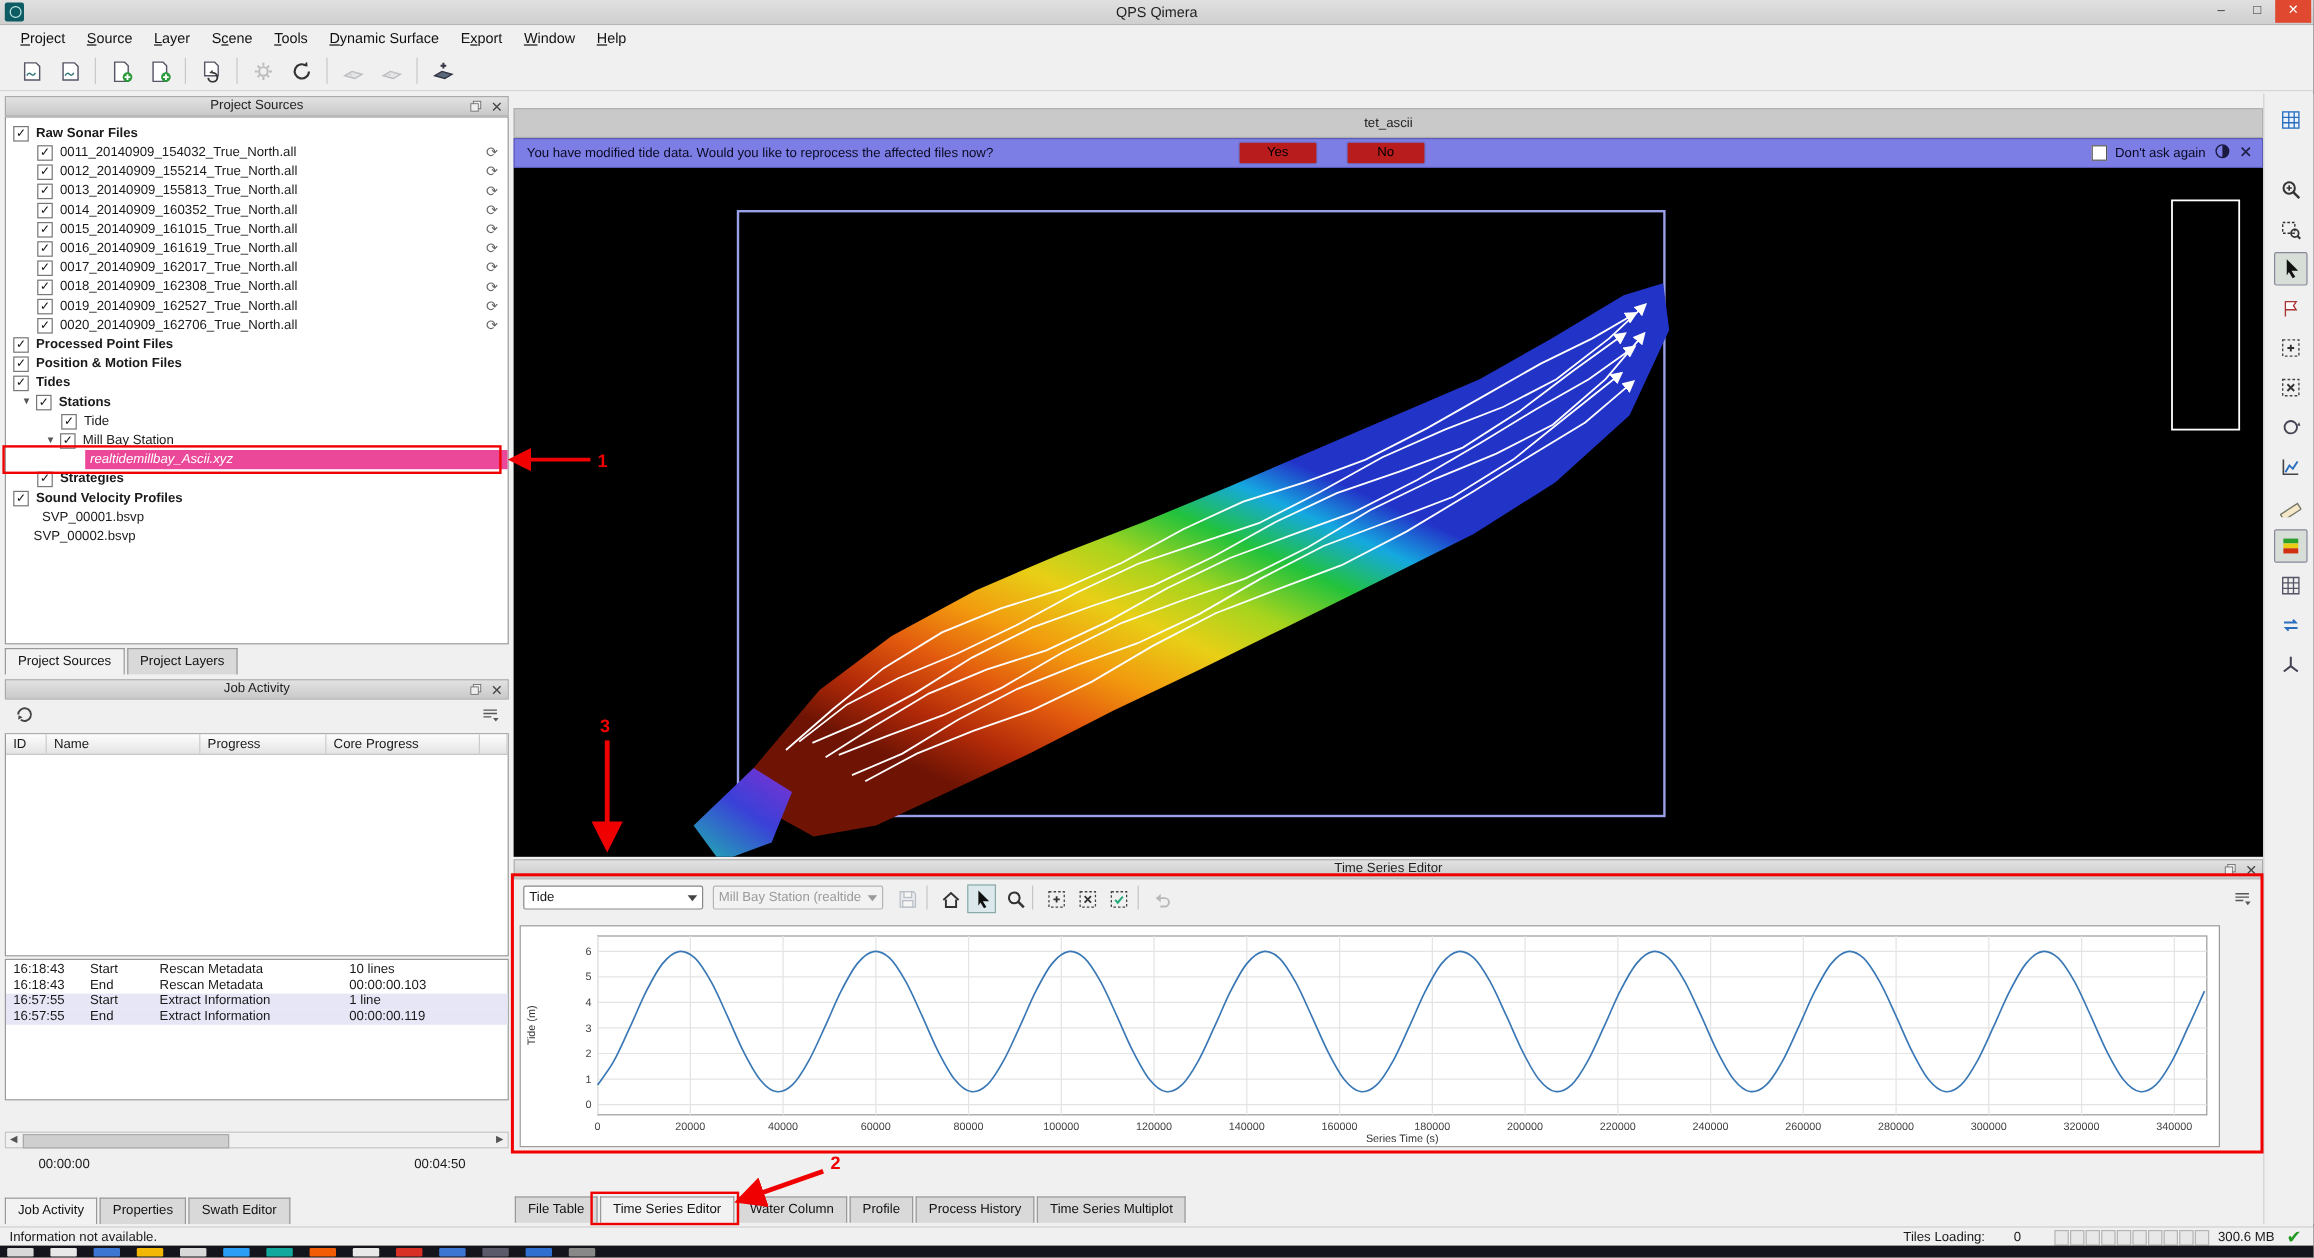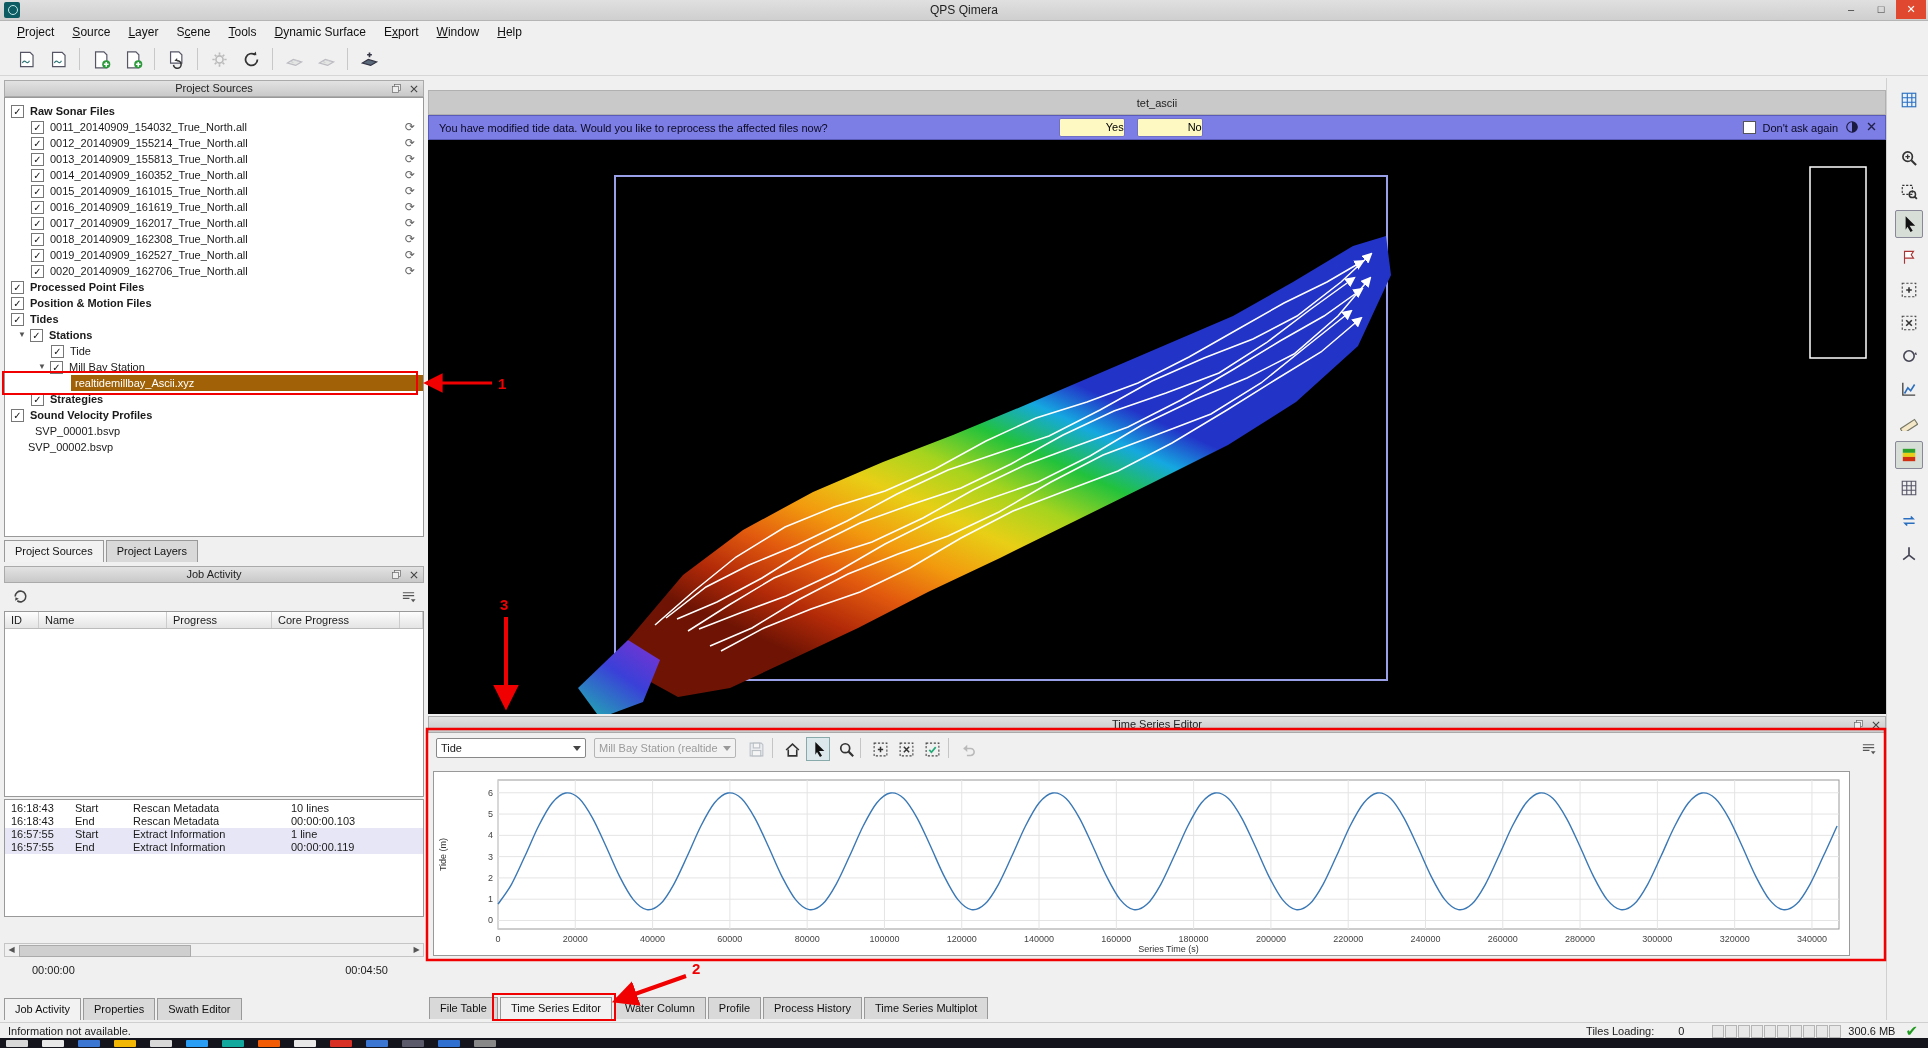--- a/index.html
+++ b/index.html
@@ -30,34 +30,34 @@
   .tab.active{background:#f2f2f2;}
   .tabsrow{position:absolute;display:flex;align-items:flex-end;}
   
   .trow{height:16px;display:flex;align-items:center;white-space:nowrap;}
   .trow .lbl{padding-left:4px;}
   .trow.bold .lbl{font-weight:bold;}
   .trow .exp{width:10px;height:10px;font-size:8px;color:#555;margin-right:3px;text-align:center;line-height:10px;}
   .cb{width:11px;height:11px;background:#fff;border:1px solid #777;margin-right:2px;display:inline-flex;align-items:center;justify-content:center;font-size:10px;color:#111;flex:none;}
   .sync{margin-left:auto;margin-right:8px;color:#666;font-size:12px;}
   .trow.selected{background:transparent;}
-  .trow.selected .selbar{background:#a16207;color:#fff;flex:1;height:16px;line-height:16px;padding-left:4px;}
+  .trow.selected .selbar{background:#ec4899;color:#fff;flex:1;height:16px;line-height:16px;padding-left:4px;font-style:italic;}
   
   .ja-toolbar{position:absolute;display:flex;align-items:center;}
   .colhdr{display:flex;background:linear-gradient(#fdfdfd,#e4e4e4);border-bottom:1px solid #bbb;height:16px;line-height:16px;}
   .colhdr div{border-right:1px solid #ccc;padding-left:6px;box-sizing:border-box;}
   .logrow{display:flex;height:13px;line-height:13px;font-size:11px;}
   .logrow.lav{background:#e6e6f6;}
   .logrow div{padding-left:6px;box-sizing:border-box;overflow:hidden;}
   .hscroll{position:absolute;height:14px;background:#f0f0f0;border:1px solid #c5c5c5;box-sizing:border-box;}
   .hthumb{position:absolute;left:14px;top:1px;width:170px;height:10px;background:#cfcfcf;border:1px solid #aaa;}
   .harr{position:absolute;top:0;width:13px;height:12px;text-align:center;font-size:8px;color:#555;line-height:12px;}
   
   .notif{position:absolute;background:#7d7de6;border:1px solid #5a5ab8;box-sizing:border-box;display:flex;align-items:center;color:#0a0a22;}
-  .nbtn{width:64px;height:17px;background:#fef9c3;border:1px solid #7070c8;border-radius:2px;text-align:right;line-height:16px;margin-left:12px;color:#000;}
+  .nbtn{width:64px;height:17px;background:#b91c1c;border:1px solid #7070c8;border-radius:2px;text-align:center;line-height:16px;margin-left:24px;color:#000;}
   
   .combo{height:20px;background:#fff;border:1px solid #888;border-radius:2px;display:flex;align-items:center;padding:0 4px;box-sizing:border-box;position:absolute;top:5px;}
   .combo .arr{margin-left:auto;width:0;height:0;border-left:4px solid transparent;border-right:4px solid transparent;border-top:5px solid #444;}
   .combo.disabled{background:#f2f2f2;color:#9a9a9a;border-color:#b5b5b5;}
   .tse-btn{position:absolute;top:4px;width:22px;height:22px;display:flex;align-items:center;justify-content:center;border:1px solid transparent;}
   .tse-btn.pressed{border:1px solid #8aa;background:#dce8ec;}
   .tse-btn.disabled{opacity:.35;}
   .vsep{position:absolute;top:5px;width:1px;height:20px;background:#c5c5c5;}
   
   .rtb{position:absolute;left:1886px;top:78px;width:42px;height:942px;background:#f0f0f0;border-left:1px solid #d0d0d0;}
@@ -366,21 +366,21 @@
   </div>
   <div class="tabsrow" id="lefttabs" style="left:4px;top:998px;height:22px;">
       <div class="tab active">Job Activity</div>
       <div class="tab">Properties</div>
       <div class="tab">Swath Editor</div>
     </div>
 
   <div class="panel-hdr" style="left:428px;top:90px;width:1458px;height:25px;line-height:24px;background:#c9c9c9;border-color:#b0b0b0;">
     <span>tet_ascii</span>
   </div>
-  <div class="notif" style="left:428px;top:115px;width:1458px;height:25px;gap:39px;">
+  <div class="notif" style="left:428px;top:115px;width:1458px;height:25px;">
     <span style="margin-left:10px;">You have modified tide data. Would you like to reprocess the affected files now?</span>
     <span style="margin-left:180px;display:flex;">
       <span class="nbtn">Yes</span>
       <span class="nbtn">No</span>
     </span>
     <span style="margin-left:auto;display:flex;align-items:center;margin-right:8px;gap:7px;">
       <span style="width:11px;height:11px;background:#fff;border:1px solid #555;display:inline-block;"></span>
       <span>Don't ask again</span>
       <span><svg width="14" height="14" viewBox="0 0 16 16">
             <circle cx="8" cy="8" r="6" fill="none" stroke="#1a1a40" stroke-width="1.3"></circle>

